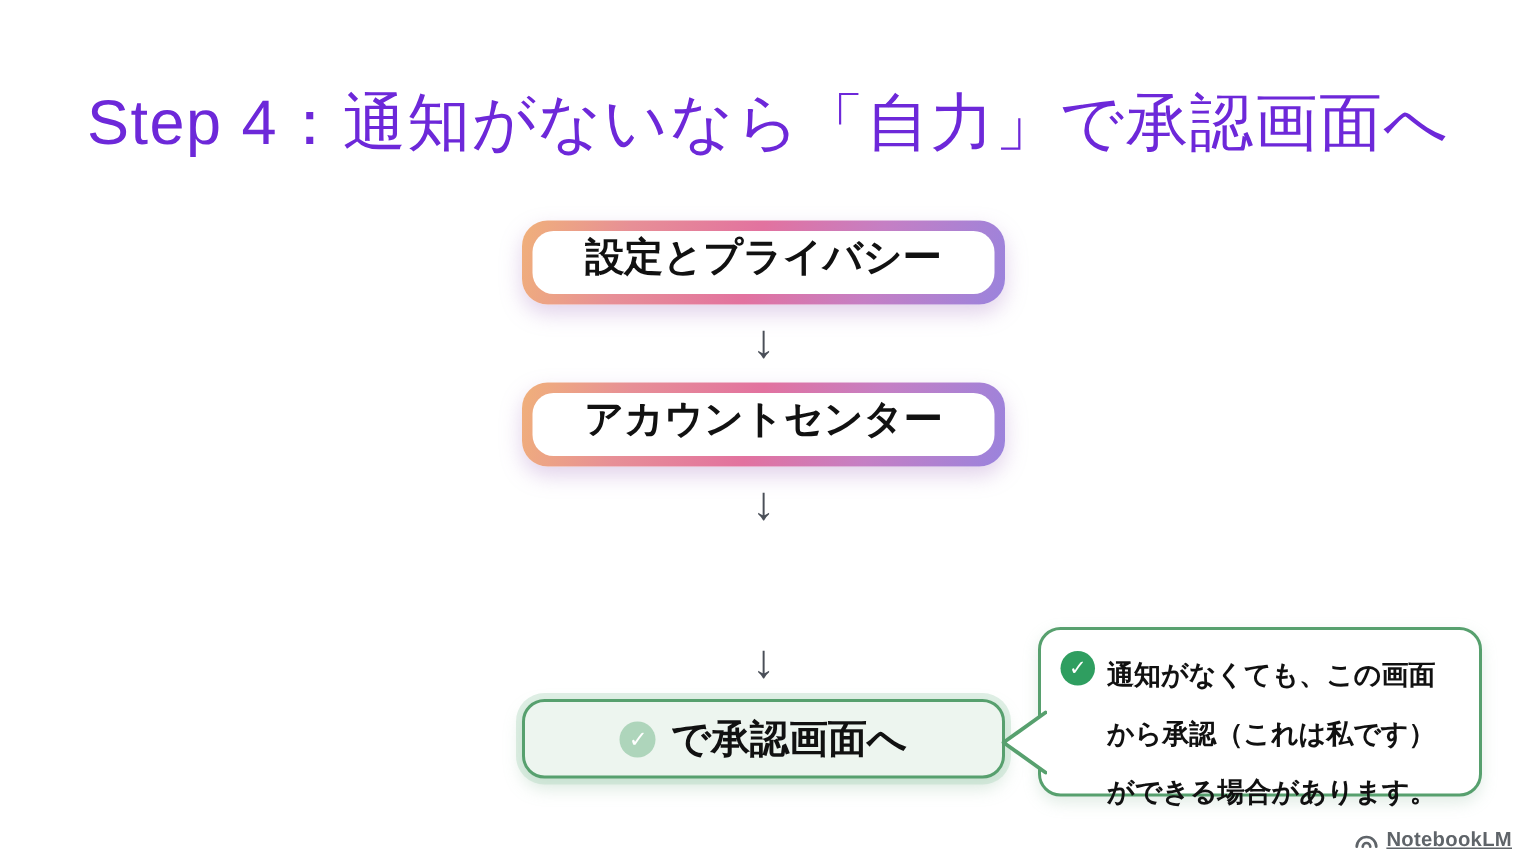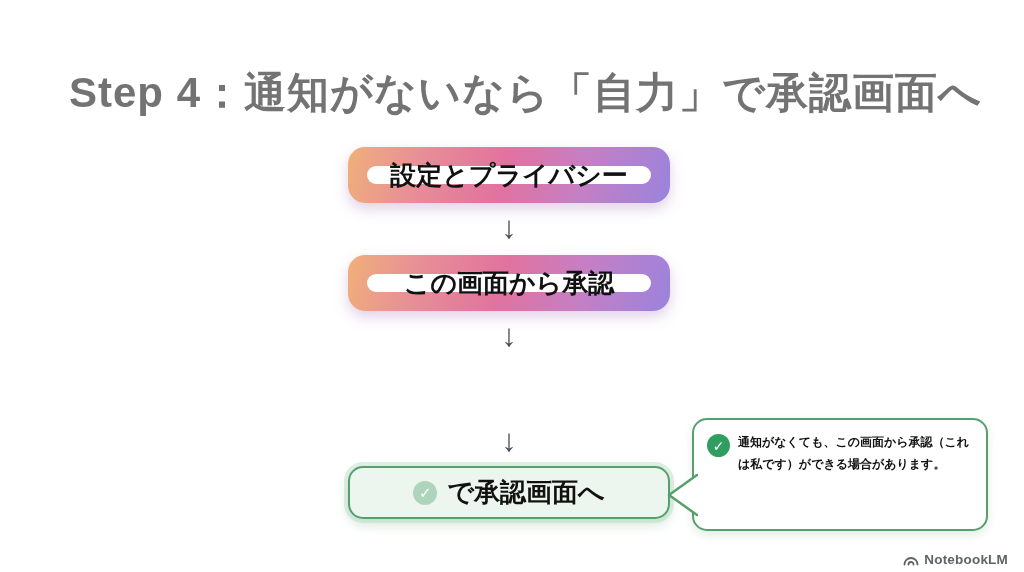--- a/index.html
+++ b/index.html
@@ -11,46 +11,45 @@
     overflow: hidden;
     font-family: "Liberation Sans", "DejaVu Sans", sans-serif;
     color: #0d0d0d;
   }
 
   
   .title {
     position: absolute;
     left: 54px;
     top: 50px;
-    margin: 15px;
+    margin: 4px;
     font-size: 42px;
-    font-weight: 700;
+    font-weight: 400;
     letter-spacing: 1px;
-    color: #737373;
+    color: #6d28d9;
     white-space: nowrap;
   }
 
   
   .gbox {
     position: absolute;
     left: 348px;
     width: 322px;
     height: 56px;
     border-radius: 17px;
     background: linear-gradient(105deg, #f0b07a 0%, #e78f96 22%, #e2729f 48%, #c57fc4 72%, #9a83dd 100%);
     box-shadow: 0 6px 14px rgba(168, 122, 196, 0.35);
     display: flex;
   }
   .gbox-inner {
     flex: 1;
-    margin: 19px;
+    margin: 7px;
     background: #ffffff;
     border-radius: 14px;
     display: flex;
-    align-items: center;
     justify-content: center;
   }
   .step-label {
     font-size: 26px;
     font-weight: 800;
     color: #111111;
     white-space: nowrap;
   }
 
   
@@ -113,41 +112,42 @@
     padding: 11px 13px 10px 44px;
     z-index: 1;
   }
   .callout .check.dark {
     position: absolute;
     left: 13px;
     top: 14px;
   }
   .callout-text {
     margin: 0;
-    font-size: 12px;
-    line-height: 22px;
+    font-size: 18px;
+    line-height: 39px;
     font-weight: 700;
     color: #111111;
   }
   .callout-tail {
     position: absolute;
     left: 664px;
     top: 472px;
     z-index: 2;
   }
 
   
   .brand {
     position: absolute;
     right: 16px;
     bottom: 5px;
     display: flex;
     align-items: center;
     gap: 5px;
     color: #5f6469;
+    text-decoration: underline;
   }
   .brand-label {
     font-size: 13.5px;
     font-weight: 600;
     letter-spacing: 0.2px;
   }
 </style>
 </head>
 <body>
 
@@ -158,21 +158,21 @@
   <div class="gbox" style="top:147px;">
     <div class="gbox-inner">
       <span class="step-label">設定とプライバシー</span>
     </div>
   </div>
 
   <div class="arrow" style="top:203px;">↓</div>
 
   <div class="gbox" style="top:255px;">
     <div class="gbox-inner">
-      <span class="step-label">この画面から承認</span>
+      <span class="step-label">アカウントセンター</span>
     </div>
   </div>
 
   <div class="arrow" style="top:311px;">↓</div>
 
 
   <div class="arrow" style="top:416px;">↓</div>
 
   <div class="green-box">
     <span class="check light">✓</span>

